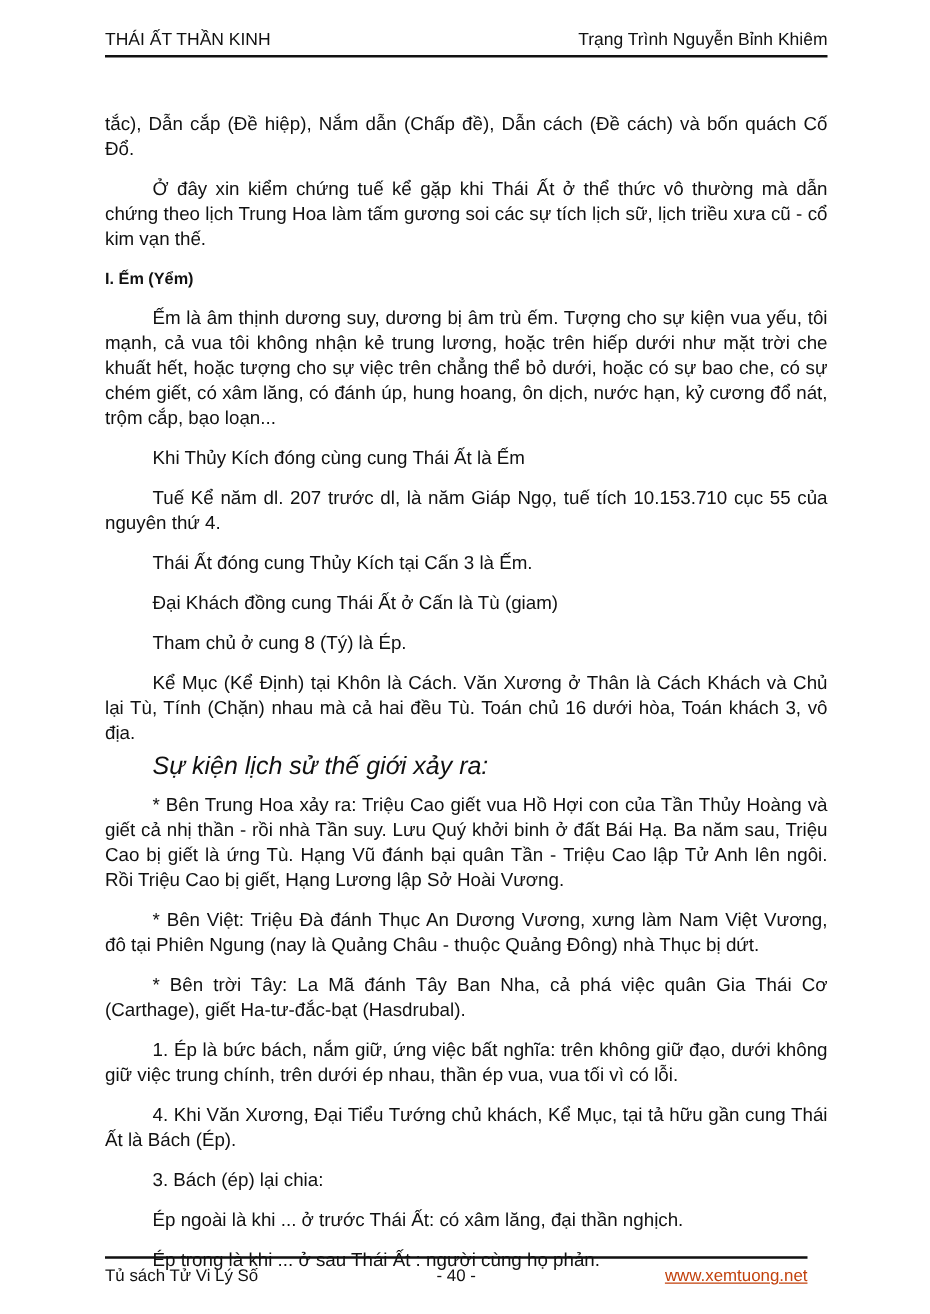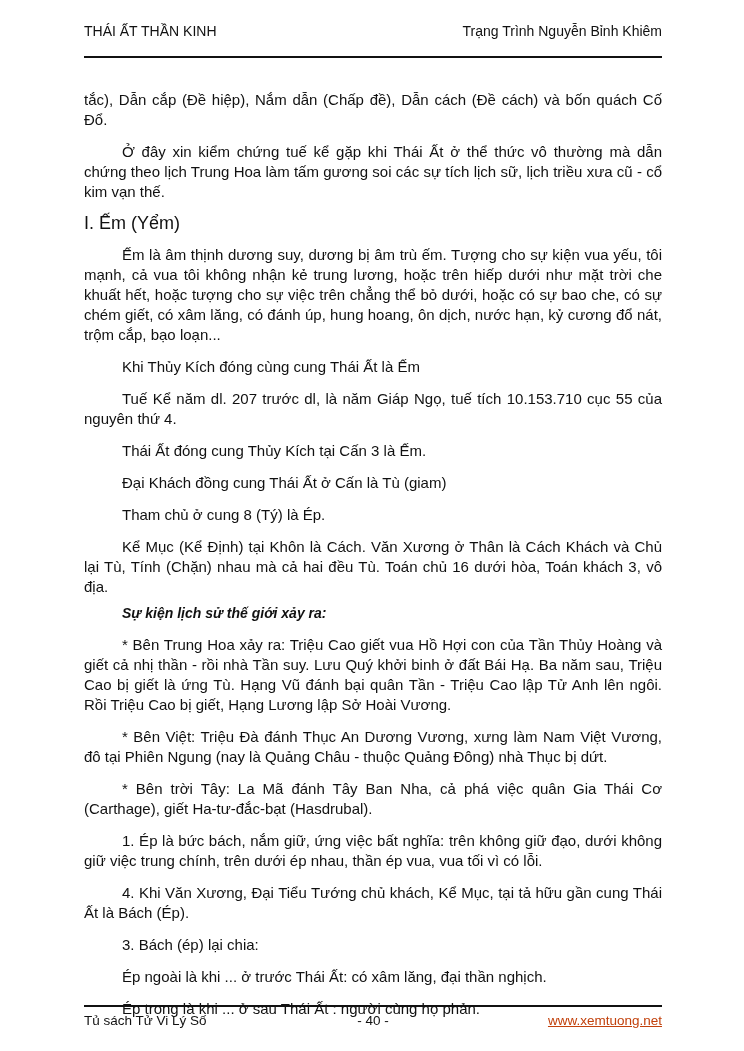--- a/index.html
+++ b/index.html
@@ -21,54 +21,54 @@
   .header {
     position: absolute;
     top: 22px;
     left: 84px;
     right: 82px;
     font-size: 14px;
     line-height: 18px;
     display: flex;
     justify-content: space-between;
     border-bottom: 2px solid #111111;
-    padding-bottom: 16px;
+    padding-bottom: 4px;
   }
   .body {
     position: absolute;
     top: 78px;
     left: 84px;
     right: 82px;
   }
   .p {
     font-size: 15px;
     line-height: 20px;
     text-align: justify;
     text-indent: 38px;
     margin: 12px 0 6px 0;
   }
   .p.noindent { text-indent: 0; }
   .h2 {
-    font-size: 18px;
+    font-size: 13px;
     line-height: 20px;
-    font-weight: normal;
+    font-weight: bold;
     margin: 11px 0 8px 0;
   }
   .subhead {
-    font-size: 14px;
+    font-size: 20px;
     line-height: 20px;
-    font-weight: bold;
+    font-weight: normal;
     font-style: italic;
     text-indent: 38px;
     margin: 2px 0 8px 0;
   }
   .footer {
     position: absolute;
     left: 84px;
-    right: 82px;
+    right: 98px;
     bottom: 22px;
     border-top: 2px solid #111111;
     padding-top: 5px;
     font-size: 13.5px;
     line-height: 17px;
     display: flex;
     align-items: flex-end;
   }
   .footer .left  { flex: 1; text-align: left; }
   .footer .mid   { flex: 1; text-align: center; }

